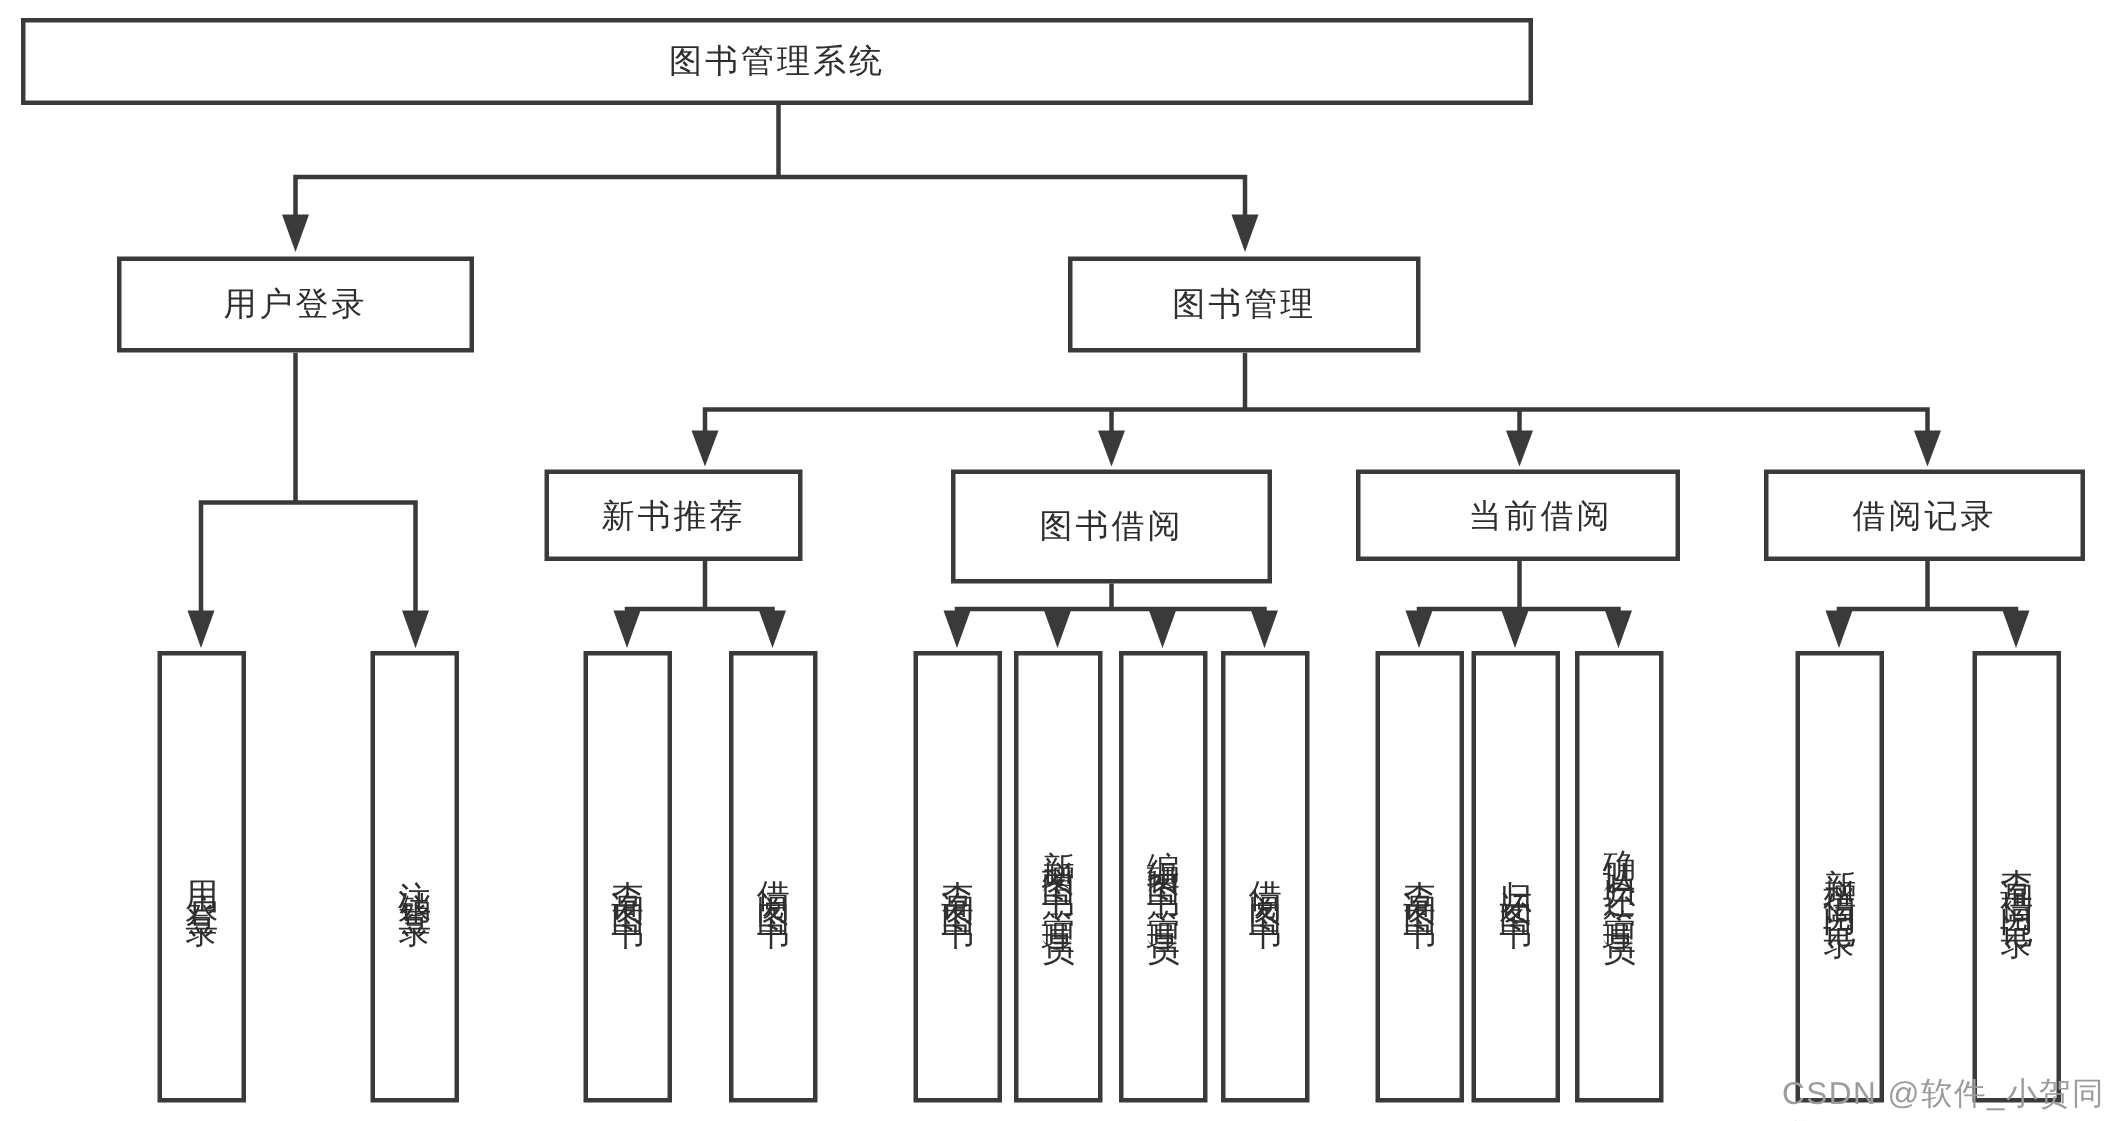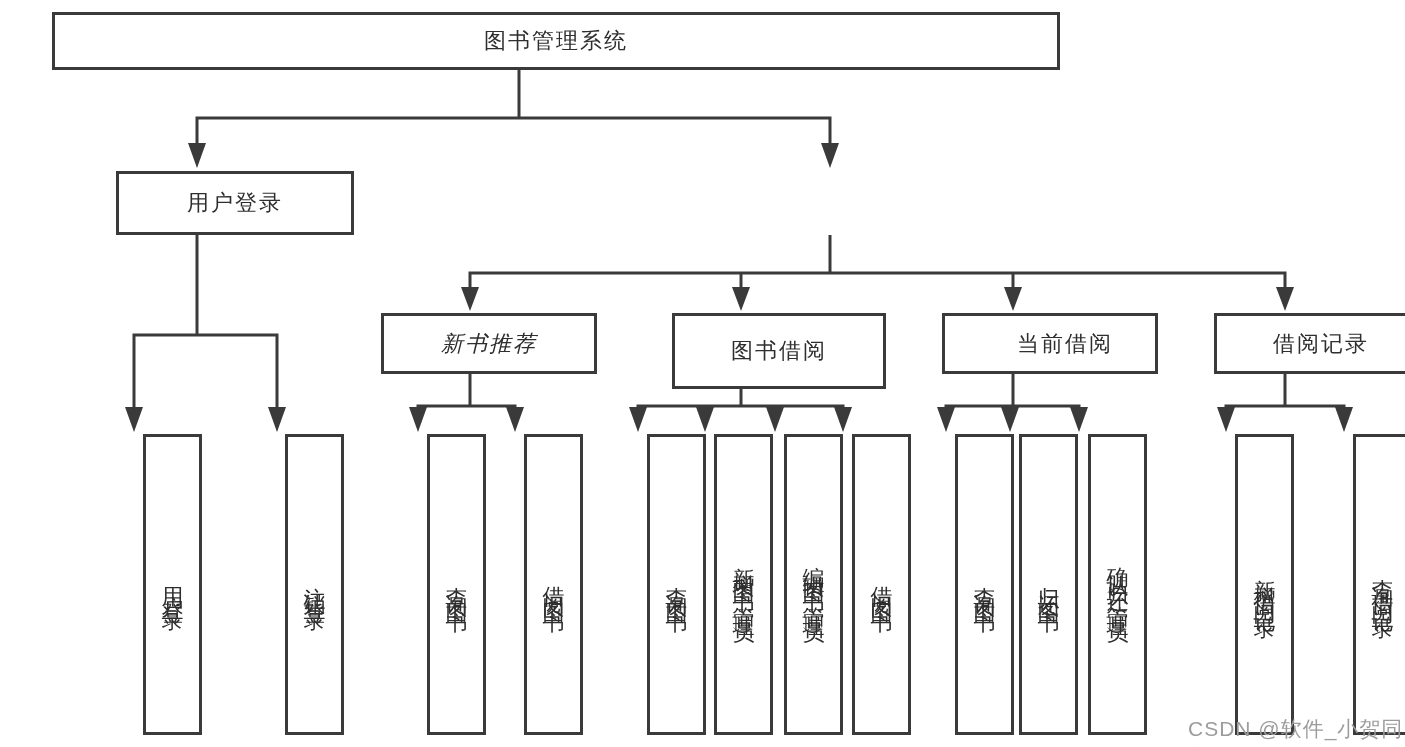--- a/index.html
+++ b/index.html
@@ -23,33 +23,32 @@
     position:absolute;
     box-sizing:border-box;
     border:3px solid var(--line);
     background:#fff;
     display:flex;align-items:center;justify-content:center;
     color:var(--text);
     font-size:22px;
     letter-spacing:2px;
     z-index:1;
     white-space:nowrap;
-    margin-left:38px;
   }
   .vbox{
     writing-mode:vertical-rl;
     letter-spacing:8px;
     line-height:1;
     font-size:22px;
   }
   
   #n-root {left:14px;  top:12px;  width:1008px; height:58px;}
   #n-l2a  {left:78px;  top:171px; width:238px;  height:64px;}
   #n-l2b  {left:712px; top:171px; width:235px;  height:64px;}
-  #n-l3a  {left:343px; top:313px; width:216px;  height:61px;font-style:italic;}
+  #n-l3a  {left:363px; top:313px; width:172px;  height:61px;}
   #n-l3b  {left:634px; top:313px; width:214px;  height:76px;}
   #n-l3c  {left:904px; top:313px; width:216px;  height:61px;padding-left:30px;}
   #n-l3d  {left:1176px;top:313px; width:214px;  height:61px;}
   .leaf   {top:434px; width:59px; height:301px;}
   #f01{left:105px;} #f02{left:247px;}
   #f03{left:389px;} #f04{left:486px;}
   #f05{left:609px;} #f06{left:676px;} #f07{left:746px;} #f08{left:814px;}
   #f09{left:917px;} #f10{left:981px;} #f11{left:1050px;}
   #f12{left:1197px;} #f13{left:1315px;}
   #watermark{
@@ -106,20 +105,21 @@
 
     <path d="M1285 374 V406"></path>
     <path d="M1226 408 V406 H1344 V408"></path>
     <polygon points="1217,407 1235,407 1226,432"></polygon>
     <polygon points="1335,407 1353,407 1344,432"></polygon>
   </svg>
 
   <div class="box" id="n-root">图书管理系统</div>
 
   <div class="box" id="n-l2a">用户登录</div>
+  <div class="box" id="n-l2b">图书管理</div>
 
   <div class="box" id="n-l3a">新书推荐</div>
   <div class="box" id="n-l3b">图书借阅</div>
   <div class="box" id="n-l3c">当前借阅</div>
   <div class="box" id="n-l3d">借阅记录</div>
 
   <div class="box vbox leaf" id="f01">用户登录</div>
   <div class="box vbox leaf" id="f02">注销登录</div>
 
   <div class="box vbox leaf" id="f03">查询图书</div>

